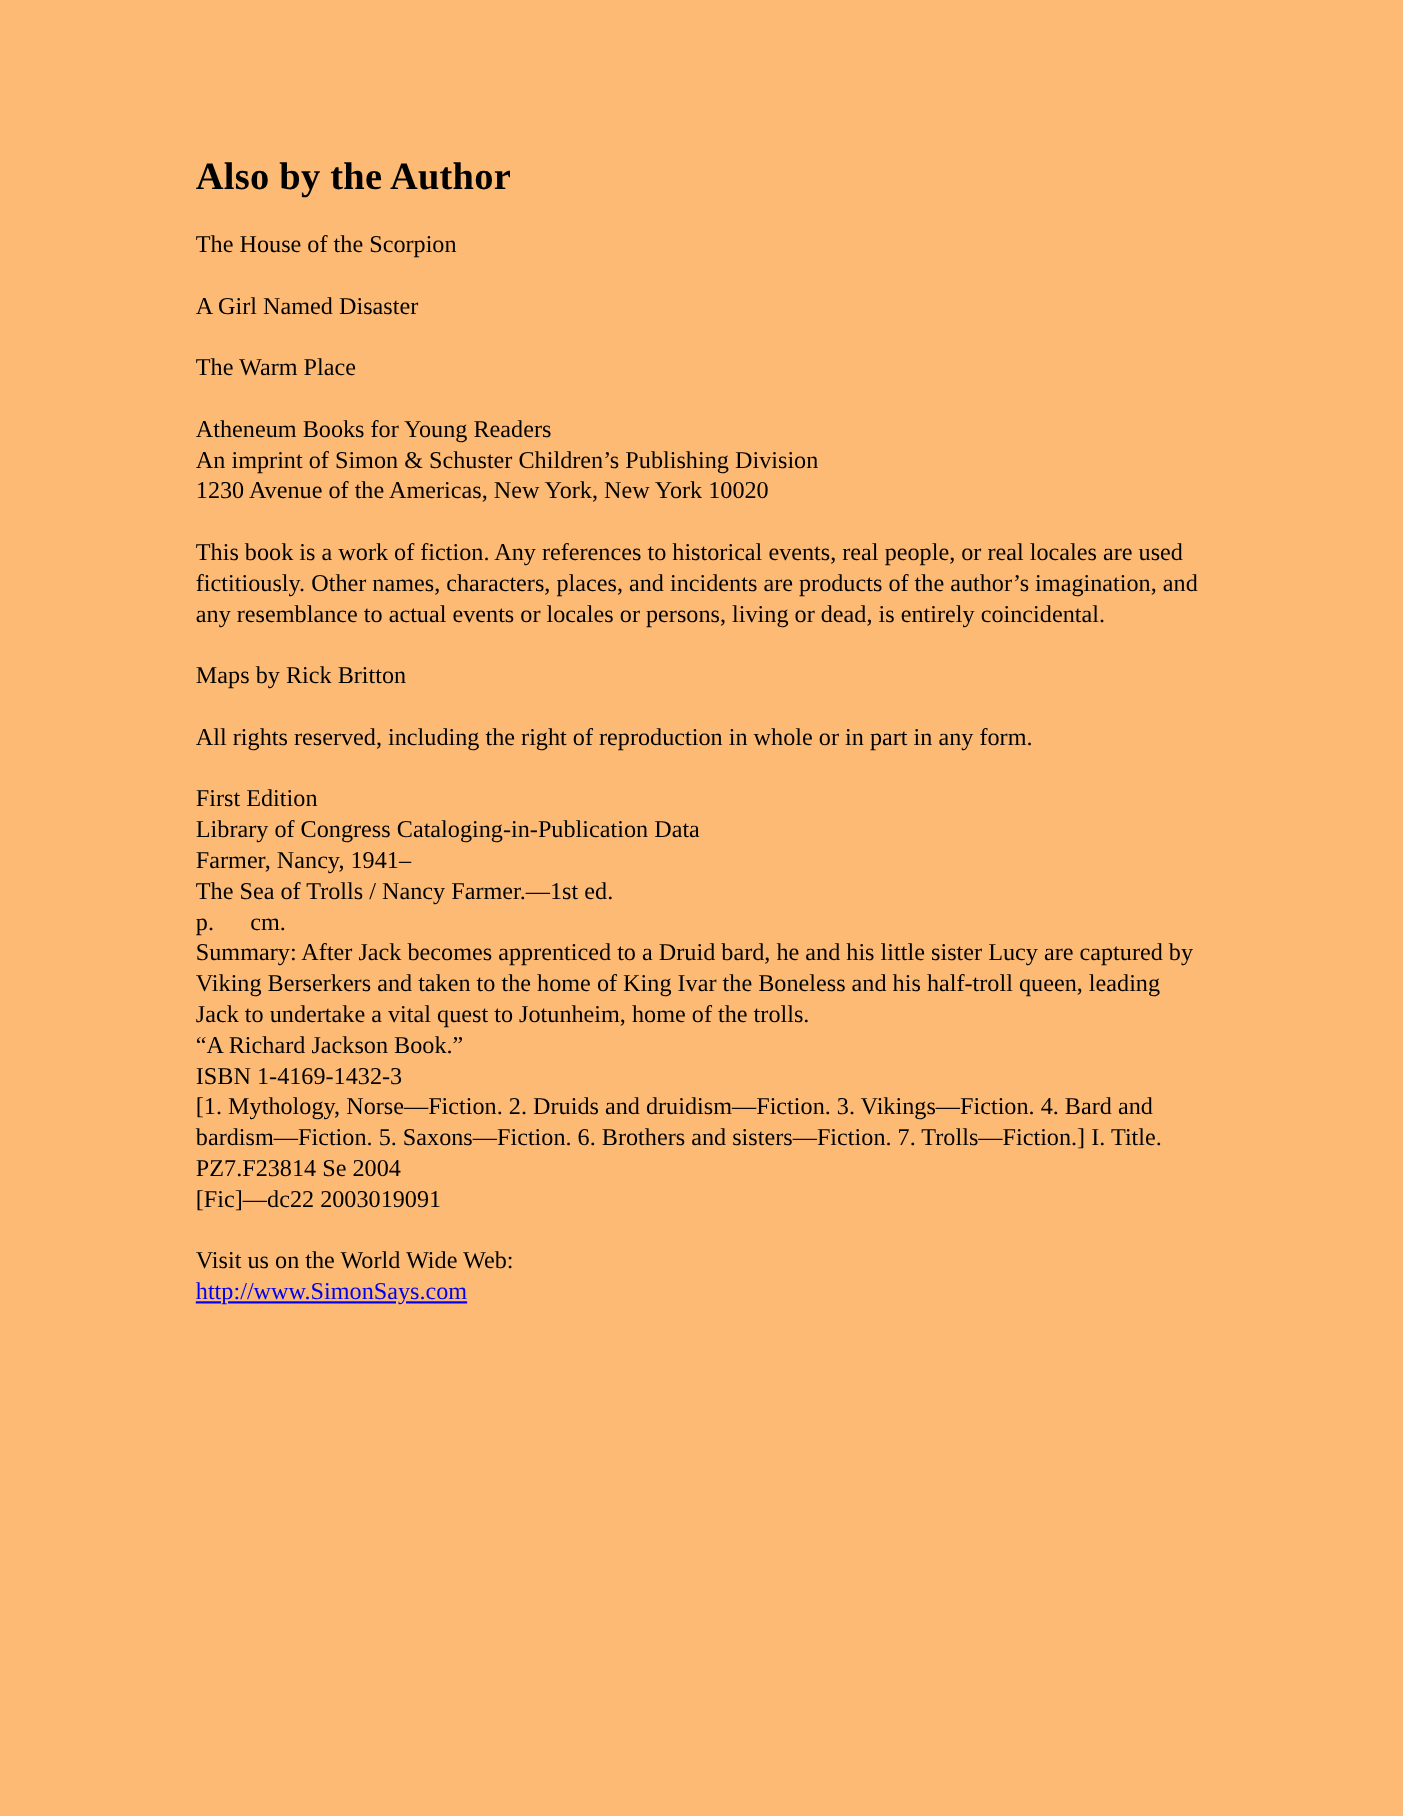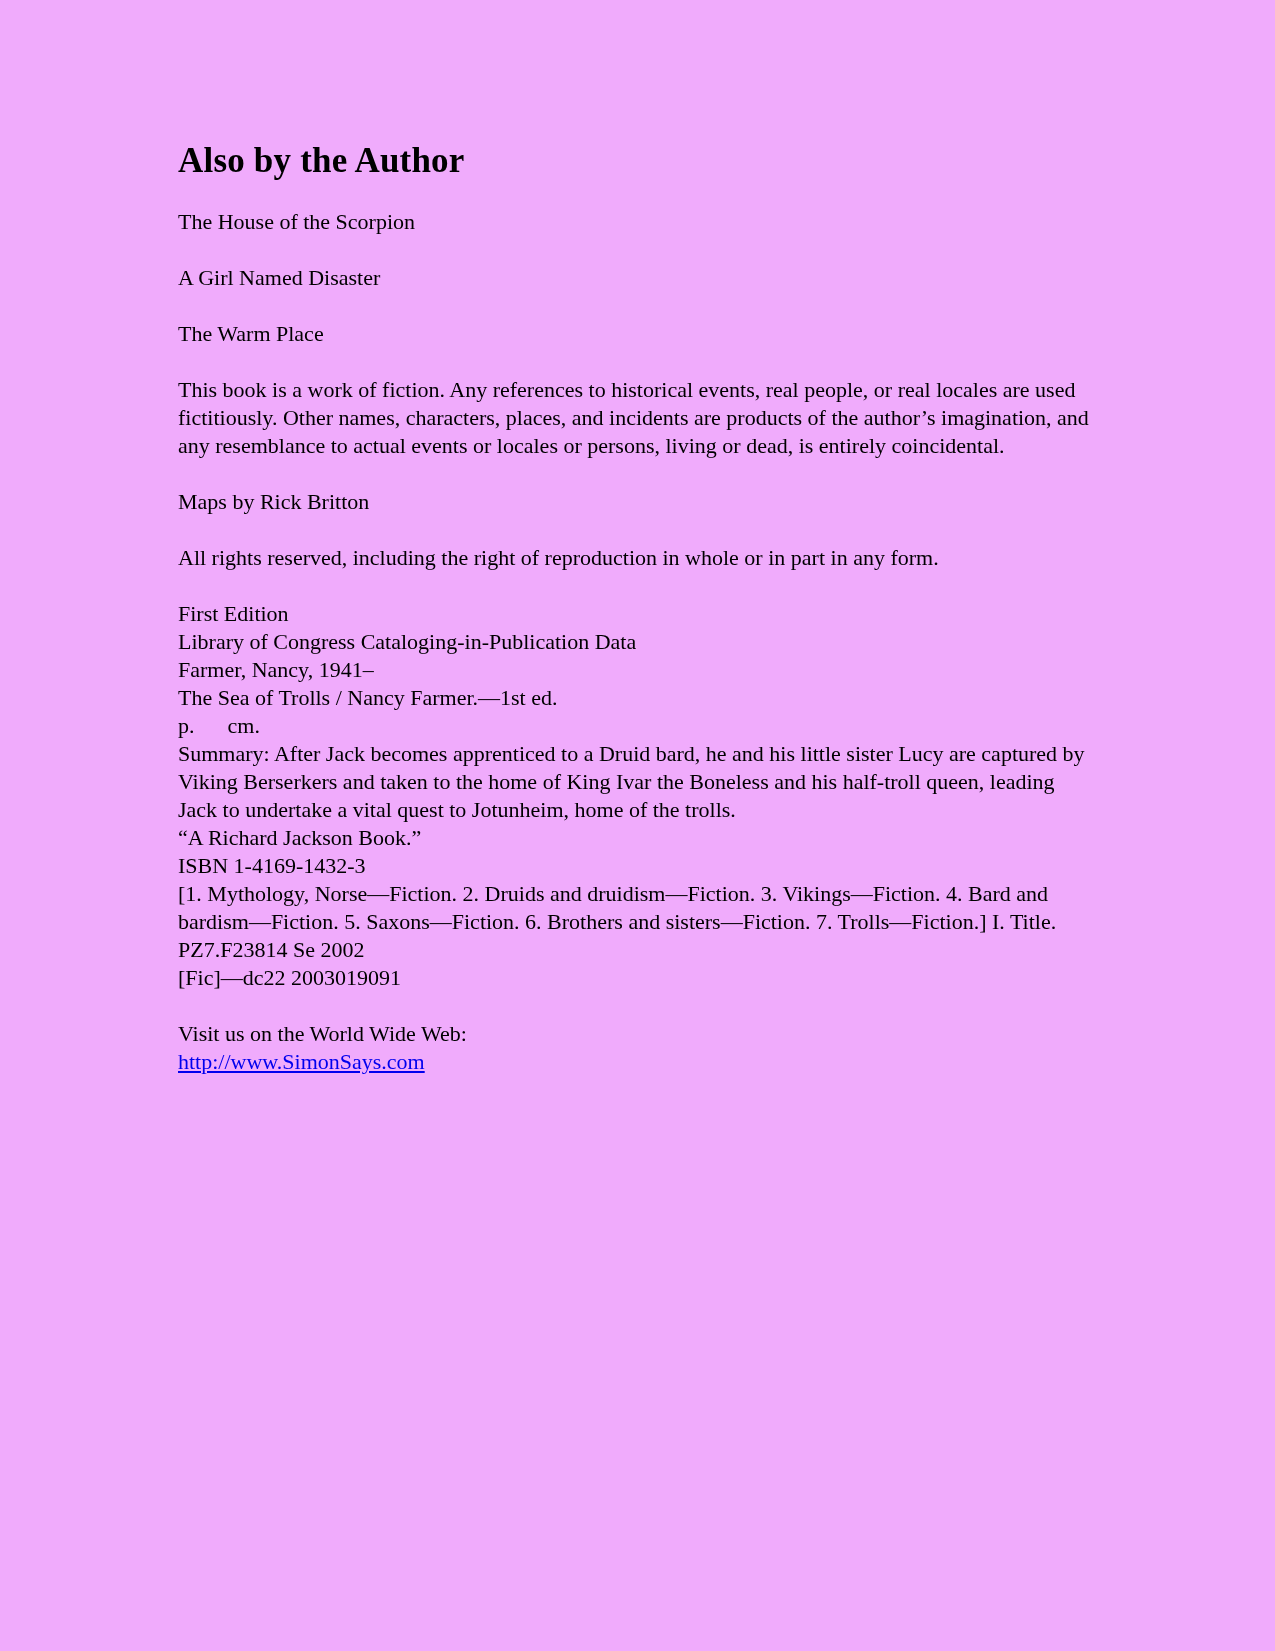--- a/index.html
+++ b/index.html
@@ -14,21 +14,21 @@
     color: #000000;
     font-family: "Liberation Serif", "DejaVu Serif", serif;
     font-size: 22px;
     line-height: 28px;
   }
   .page {
     box-sizing: border-box;
     width: 1275px;
     min-height: 1651px;
     padding: 140px 178px 48px 178px;
-    background: #f0abfc;
+    background: #fdba74;
   }
   h1.doc-heading {
     font-size: 35px;
     line-height: 42px;
     font-weight: bold;
     margin: 0 0 26px 0;
     letter-spacing: 0.2px;
   }
   .para {
     margin: 0 0 28px 0;
@@ -50,40 +50,45 @@
 <body>
 
 <div class="page">
 
   <h1 class="doc-heading">Also by the Author</h1>
 
   <p class="para">The House of the Scorpion</p>
   <p class="para">A Girl Named Disaster</p>
   <p class="para">The Warm Place</p>
 
+  <div class="para">
+    <div class="line">Atheneum Books for Young Readers</div>
+    <div class="line">An imprint of Simon &amp; Schuster Children’s Publishing Division</div>
+    <div class="line">1230 Avenue of the Americas, New York, New York 10020</div>
+  </div>
 
   <p class="para">This book is a work of fiction. Any references to historical events, real people, or real locales are used fictitiously. Other names, characters, places, and incidents are products of the author’s imagination, and any resemblance to actual events or locales or persons, living or dead, is entirely coincidental.</p>
 
   <div class="para">
     <div class="line">Maps by Rick Britton</div>
   </div>
 
   <p class="para">All rights reserved, including the right of reproduction in whole or in part in any form.</p>
 
   <div class="para">
     <div class="line">First Edition</div>
     <div class="line">Library of Congress Cataloging-in-Publication Data</div>
     <div class="line">Farmer, Nancy, 1941–</div>
     <div class="line">The Sea of Trolls / Nancy Farmer.—1st ed.</div>
     <div class="line pre">p.&nbsp;&nbsp;&nbsp;&nbsp;&nbsp;&nbsp;cm.</div>
     <div class="line">Summary: After Jack becomes apprenticed to a Druid bard, he and his little sister Lucy are captured by Viking Berserkers and taken to the home of King Ivar the Boneless and his half-troll queen, leading Jack to undertake a vital quest to Jotunheim, home of the trolls.</div>
     <div class="line">“A Richard Jackson Book.”</div>
     <div class="line">ISBN 1-4169-1432-3</div>
     <div class="line">[1. Mythology, Norse—Fiction. 2. Druids and druidism—Fiction. 3. Vikings—Fiction. 4. Bard and bardism—Fiction. 5. Saxons—Fiction. 6. Brothers and sisters—Fiction. 7. Trolls—Fiction.] I. Title.</div>
-    <div class="line">PZ7.F23814 Se 2002</div>
+    <div class="line">PZ7.F23814 Se 2004</div>
     <div class="line">[Fic]—dc22 2003019091</div>
   </div>
 
   <div class="para">
     <div class="line">Visit us on the World Wide Web:</div>
     <div class="line">
       <a class="weblink" href="#">http://www.SimonSays.com</a>
     </div>
   </div>
 

